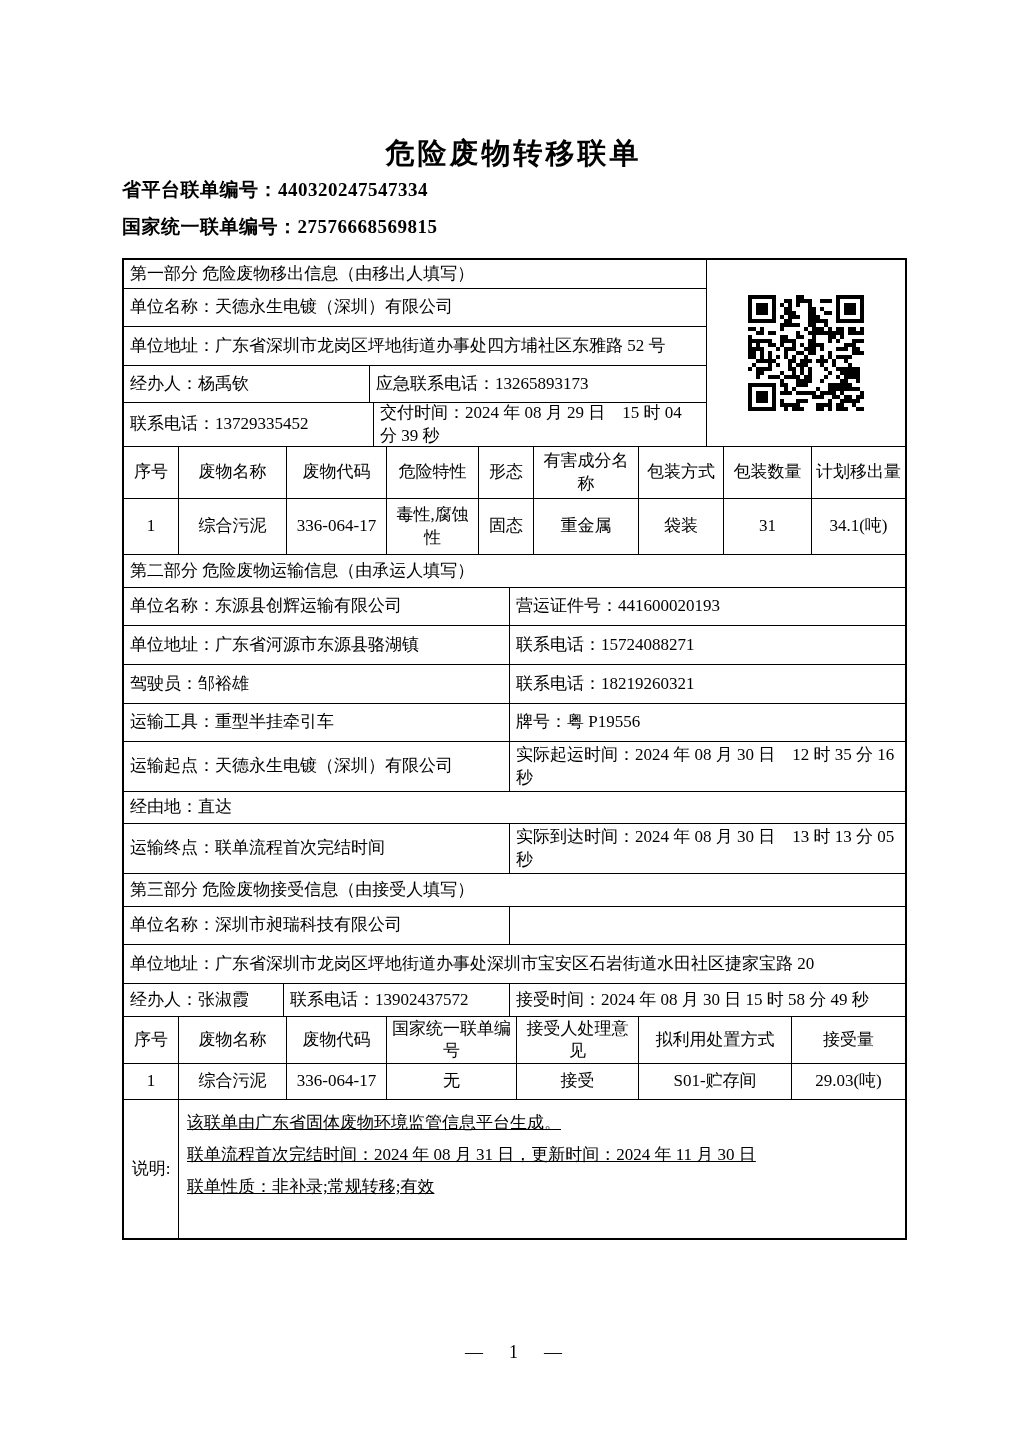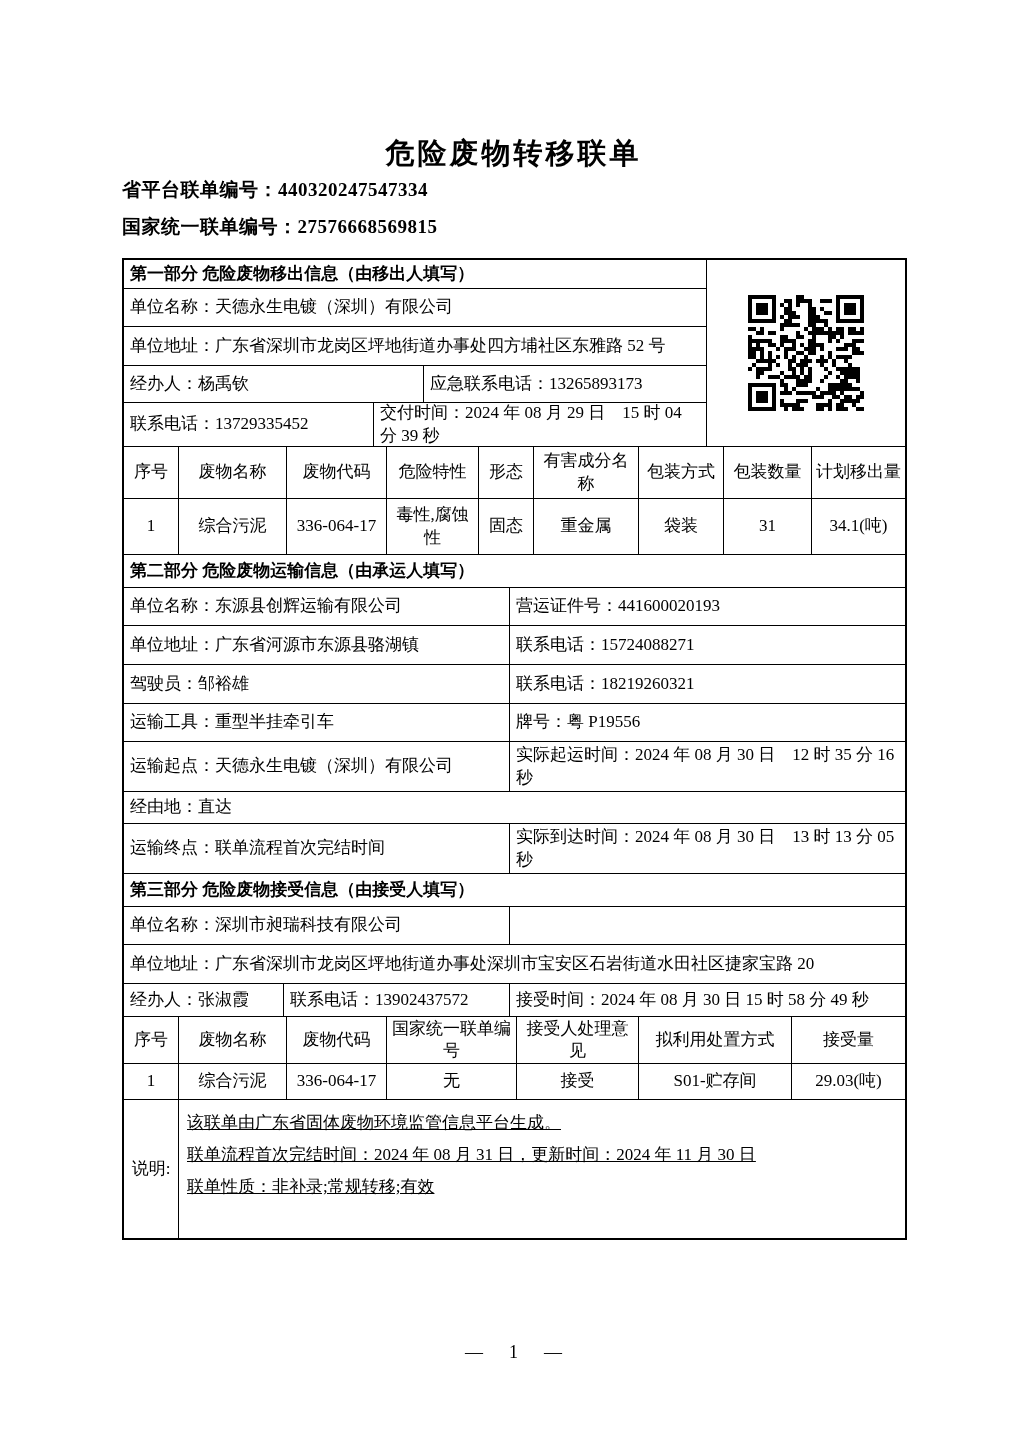--- a/index.html
+++ b/index.html
@@ -10,21 +10,21 @@
   .serial{position:absolute;left:122px;font-size:19px;font-weight:bold;letter-spacing:0.5px;}
   #serial-province{top:177px;}
   #serial-national{top:214px;}
   .form{position:absolute;left:122px;top:258px;width:785px;border:2px solid #000;
         box-sizing:border-box;background:#fff;}
   .r{display:flex;box-sizing:border-box;border-bottom:1px solid #000;}
   .r.noline{border-bottom:none;}
   .c{box-sizing:border-box;border-right:1px solid #000;display:flex;align-items:center;
      padding:2px 6px;font-size:17px;line-height:1.32;}
   .c.last{border-right:none;}
-  .c.hd{font-weight:bold;}
+  .c.hd{font-weight:normal;}
   .tc{justify-content:center;text-align:center;padding:2px 4px;}
   .s1{display:flex;}
   .s1-left{width:583px;box-sizing:border-box;display:flex;flex-direction:column;}
   .s1-left .r > .c.keep{border-right:1px solid #000;}
   .qrcell{flex:1;border-right:none;border-bottom:1px solid #000;box-sizing:border-box;
           display:flex;align-items:center;justify-content:center;}
   .notes-label{justify-content:center;text-align:center;}
   .notes-body{flex:1;border-right:none;display:block;padding:7px 8px 2px 8px;text-decoration:underline;}
   .notes-body .nline{font-size:17px;line-height:32px;}
   .footer{position:absolute;top:1342px;left:122px;width:783px;display:flex;
@@ -52,21 +52,21 @@
         <div class="r" style="height:29px">
           <div class="c hd keep" style="flex:1">第一部分 危险废物移出信息（由移出人填写）</div>
         </div>
         <div class="r" style="height:38px">
           <div class="c keep" style="flex:1">单位名称：天德永生电镀（深圳）有限公司</div>
         </div>
         <div class="r" style="height:39px">
           <div class="c keep" style="flex:1">单位地址：广东省深圳市龙岗区坪地街道办事处四方埔社区东雅路 52 号</div>
         </div>
         <div class="r" style="height:37px">
-          <div class="c" style="width:300px">经办人：杨禹钦</div>
+          <div class="c" style="width:246px">经办人：杨禹钦</div>
           <div class="c keep" style="flex:1">应急联系电话：13265893173</div>
         </div>
         <div class="r" style="height:44px">
           <div class="c" style="width:250px">联系电话：13729335452</div>
           <div class="c keep" style="flex:1">交付时间：2024 年 08 月 29 日　15 时 04 分 39 秒</div>
         </div>
       </div>
       <div class="qrcell">
         <svg id="qr-svg" width="116" height="116" viewBox="0 0 116 116" fill="#000">
             <rect x="48" y="0" width="4" height="4"></rect>

